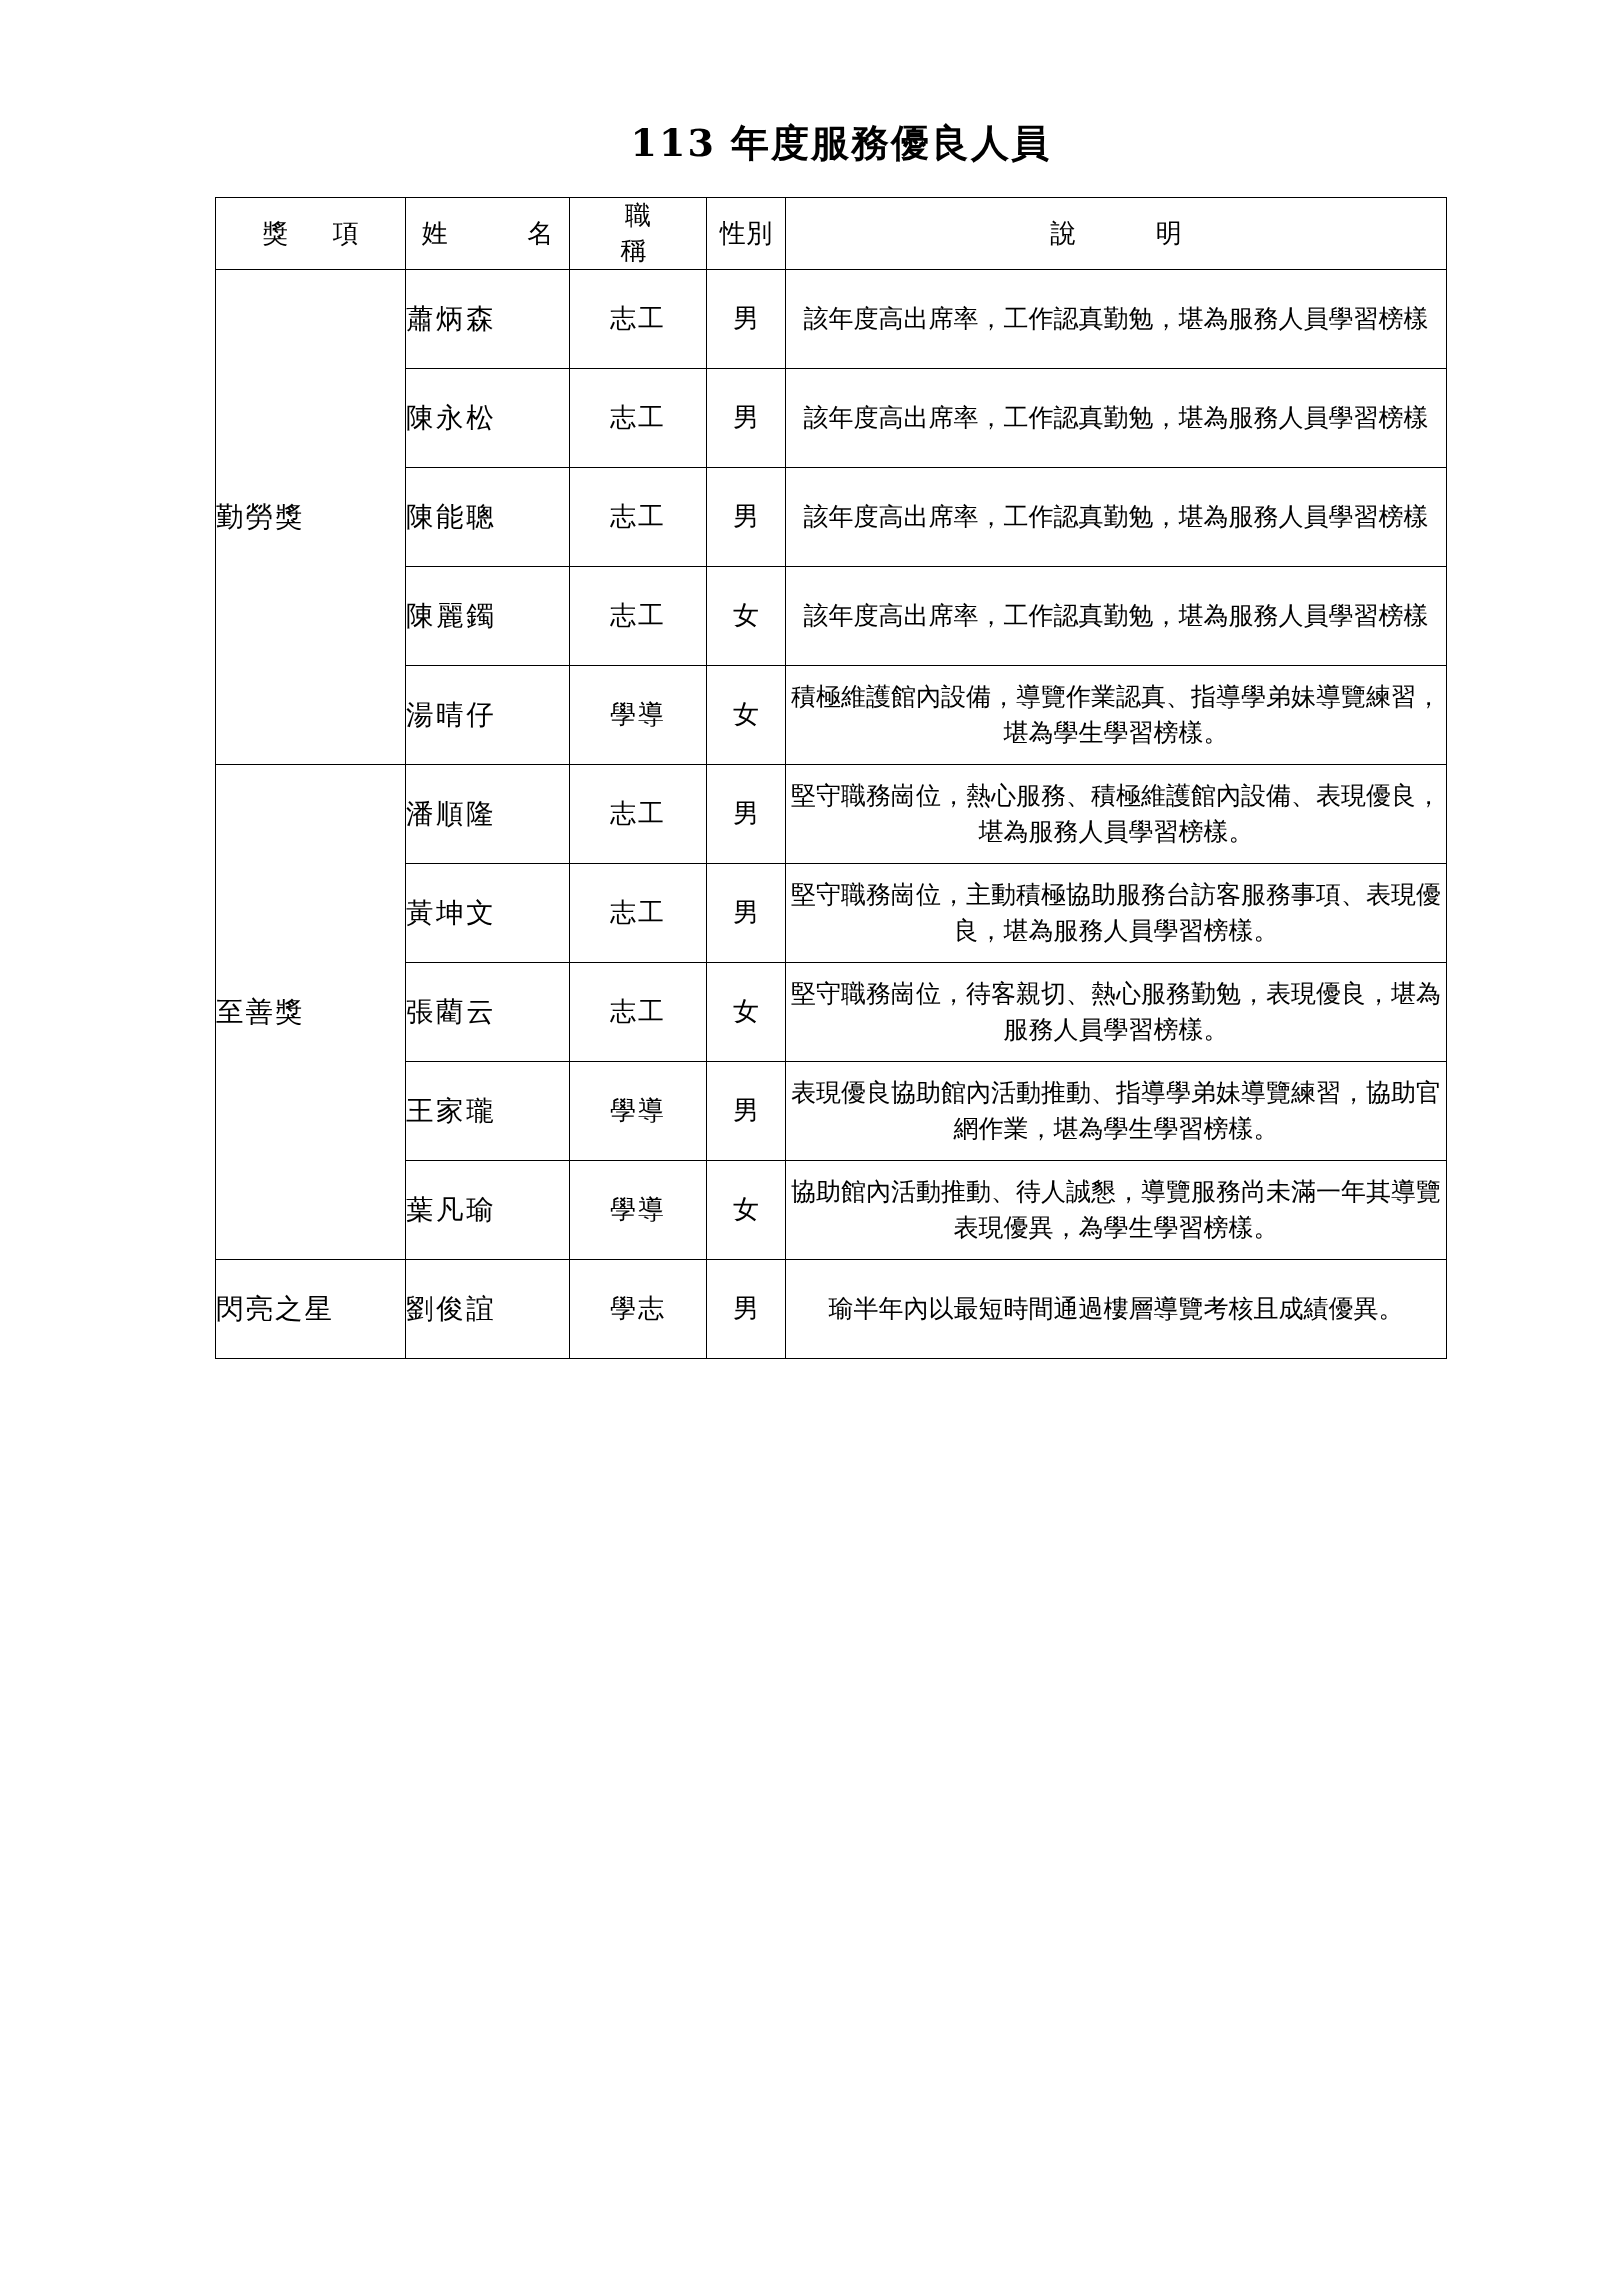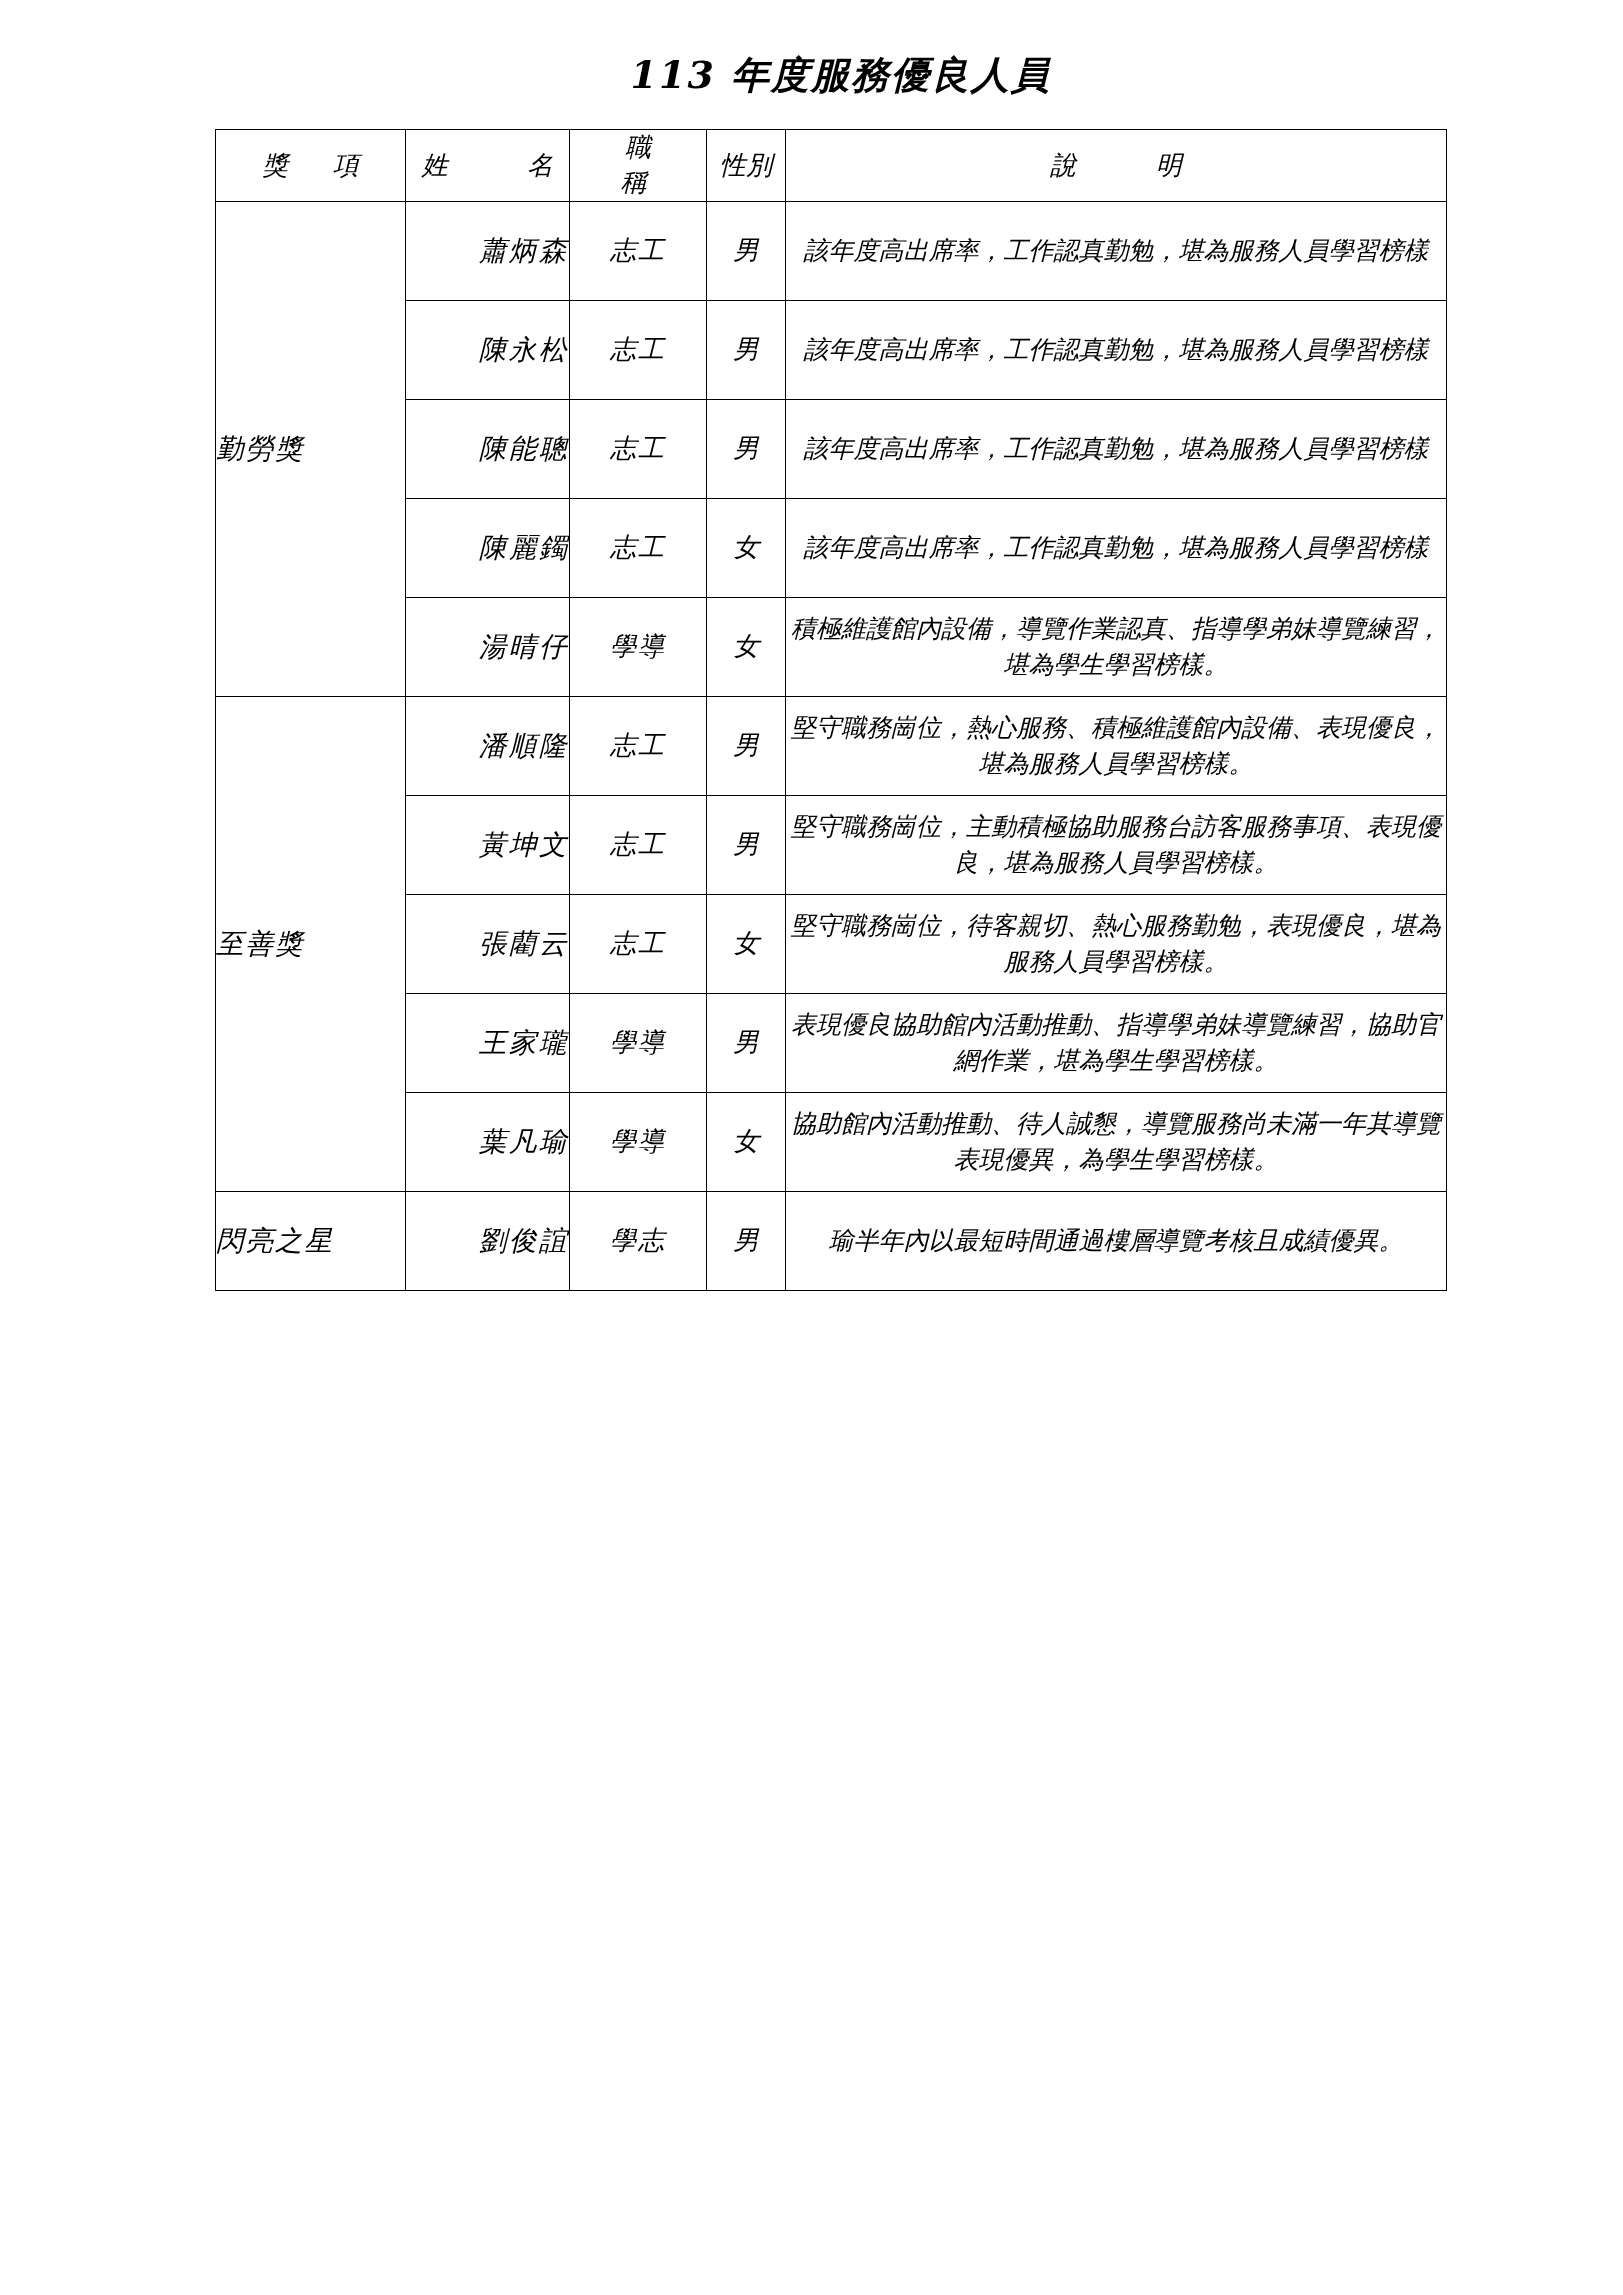--- a/index.html
+++ b/index.html
@@ -11,22 +11,21 @@
     width: 1623px;
     height: 2295px;
     font-family: "DejaVu Serif", "Liberation Serif", serif;
     color: #000000;
   }
   .page {
     position: relative;
     width: 1623px;
     height: 1883px;
     box-sizing: border-box;
-    padding: 50px 164px 0 203px;
-    font-style: italic;
+    padding: 118px 164px 0 203px;
   }
   .doc-title {
     text-align: center;
     font-size: 38px;
     font-weight: 600;
     letter-spacing: 2px;
     margin: 0 0 27.5px 0;
     padding-left: 19.6px;
     font-family: "DejaVu Serif", "Liberation Serif", serif;
   }
@@ -58,21 +57,21 @@
   .hdr-cell.narrow {
     letter-spacing: 0.7px;
     text-indent: 0.7px;
     margin-top: 31px;
   }
   .award-cell {
     font-size: 27.5px;
     letter-spacing: 2px;
   }
   .name-cell {
-    text-align: right;
+    text-align: left;
     font-size: 27.5px;
     letter-spacing: 2.6px;
     height: 98px;
   }
   .title-cell {
     text-align: center;
     font-size: 26px;
     letter-spacing: 2px;
   }
   .gender-cell {

